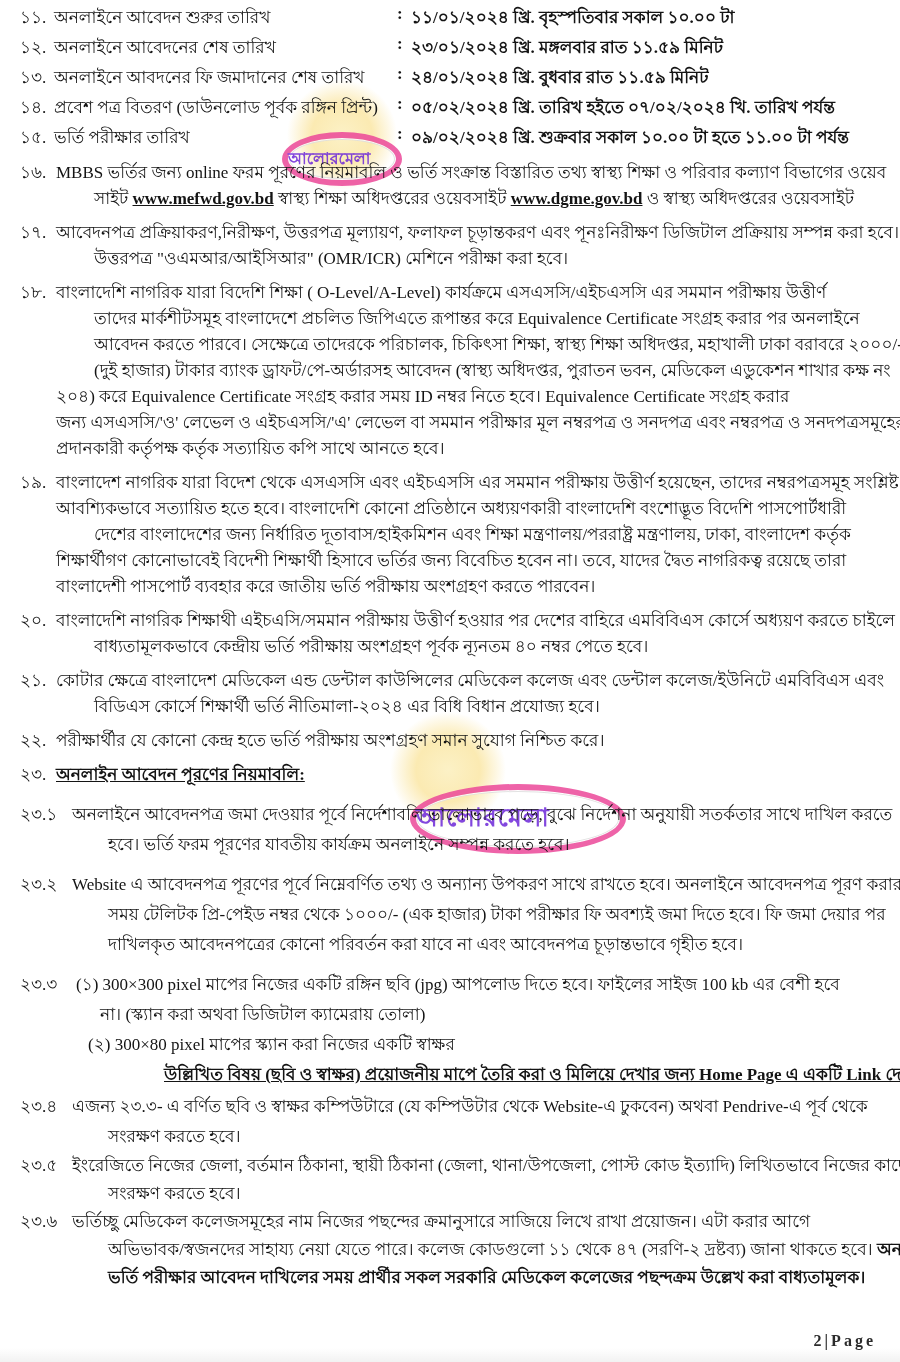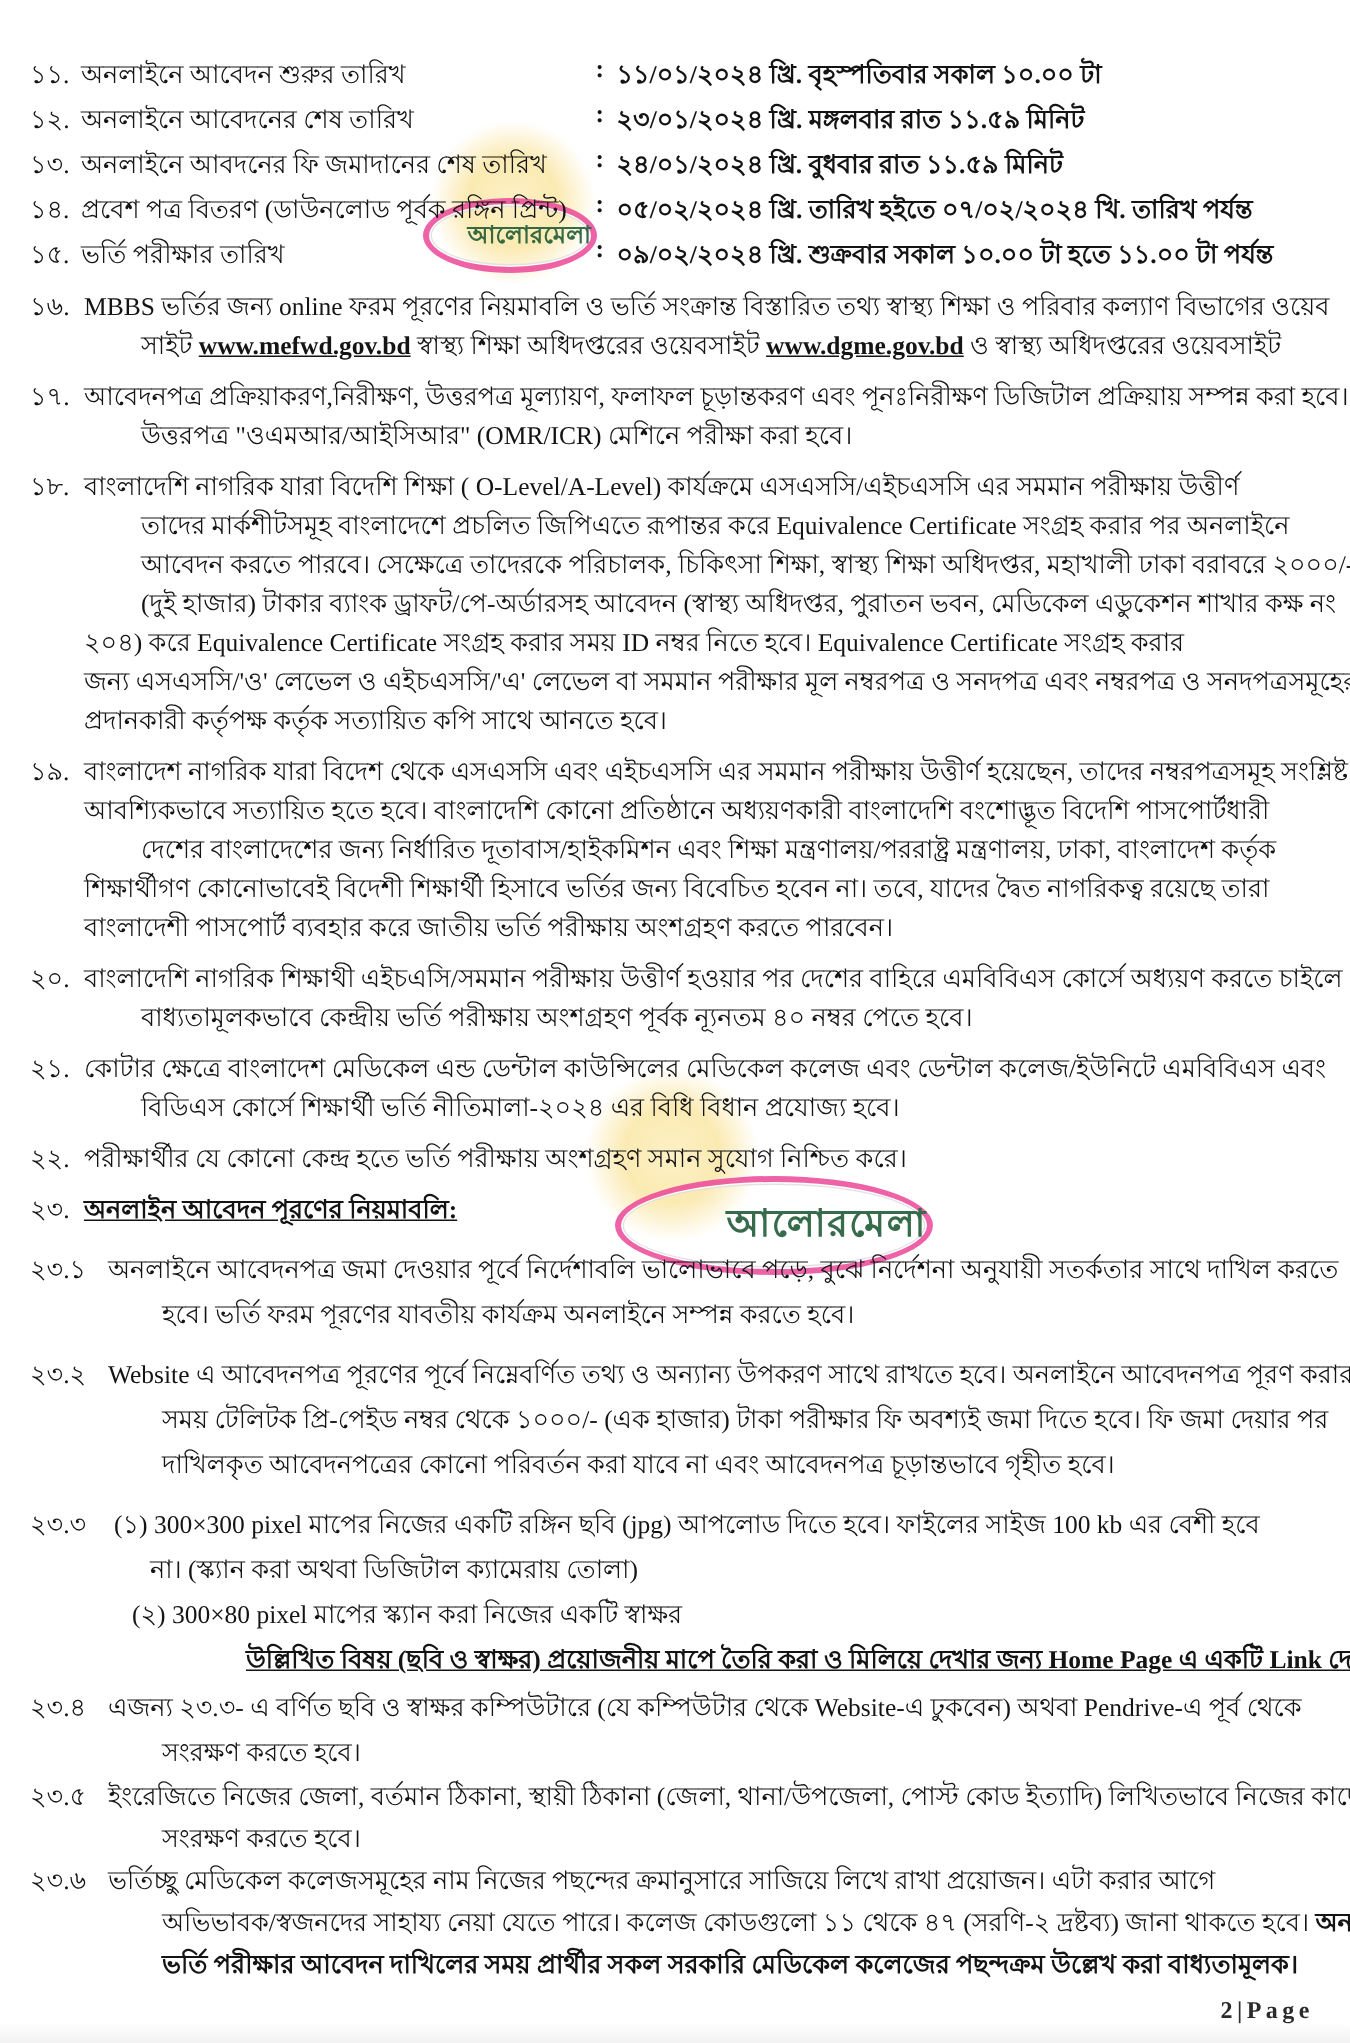--- a/index.html
+++ b/index.html
@@ -2,21 +2,21 @@
 <html lang="bn"><head>
 <meta charset="utf-8">
 <style>
   html,body { margin:0; padding:0; background:#e9e9e9; }
   .page {
     position:relative; width:900px; height:1362px; margin:0 auto;
     background:#ffffff; overflow:hidden;
     font-family:"Liberation Serif","DejaVu Serif",serif;
     color:#141414;
   }
-  .content { position:relative; z-index:2; padding:36px 18px 0 20px; }
+  .content { position:relative; z-index:2; padding:4px 18px 0 20px; }
 
   
   .schedule { margin-bottom:6px; }
   .srow { display:flex; align-items:flex-start; height:30px; font-size:17px; }
   .sno    { width:34px; flex:none; }
   .slabel { width:343px; flex:none; }
   .scolon { width:14px; flex:none; font-weight:bold; }
   .sval   { flex:1; font-weight:bold; }
 
   
@@ -48,24 +48,24 @@
 
   
   .wm { position:absolute; z-index:1; pointer-events:none; }
   .wm-ball {
     border-radius:50%;
     background:radial-gradient(closest-side,#fcf1c6 0%,#fbeab2 55%,rgba(251,234,178,0) 100%);
   }
   .wm-ball1 { left:287px; top:80px;  width:110px; height:110px; }
   .wm-ball2 { left:390px; top:712px; width:116px; height:116px; }
   .wm-ring {
-    border:4px solid #ec4899; border-radius:50%;
+    border:6px solid #ec4899; border-radius:50%;
     box-shadow:inset 0 0 0 1px #ffffff, inset 0 0 0 2px #dedede;
-    display:flex; align-items:center; justify-content:flex-end;
-    color:#14532d; font-weight:bold; opacity:0.85;
+    display:flex; align-items:center; justify-content:flex-start;
+    color:#6d28d9; font-weight:bold; opacity:0.85;
   }
   .wm-ring1 { left:282px; top:132px; width:108px; height:42px; font-size:16px; }
   .wm-ring2 { left:410px; top:784px; width:204px; height:58px; font-size:25px; letter-spacing:1px; }
 
   
   .footer {
     position:absolute; z-index:2; right:24px; bottom:12px;
     font-size:16px; font-weight:bold; letter-spacing:3px; color:#2b2b2b;
   }
 

